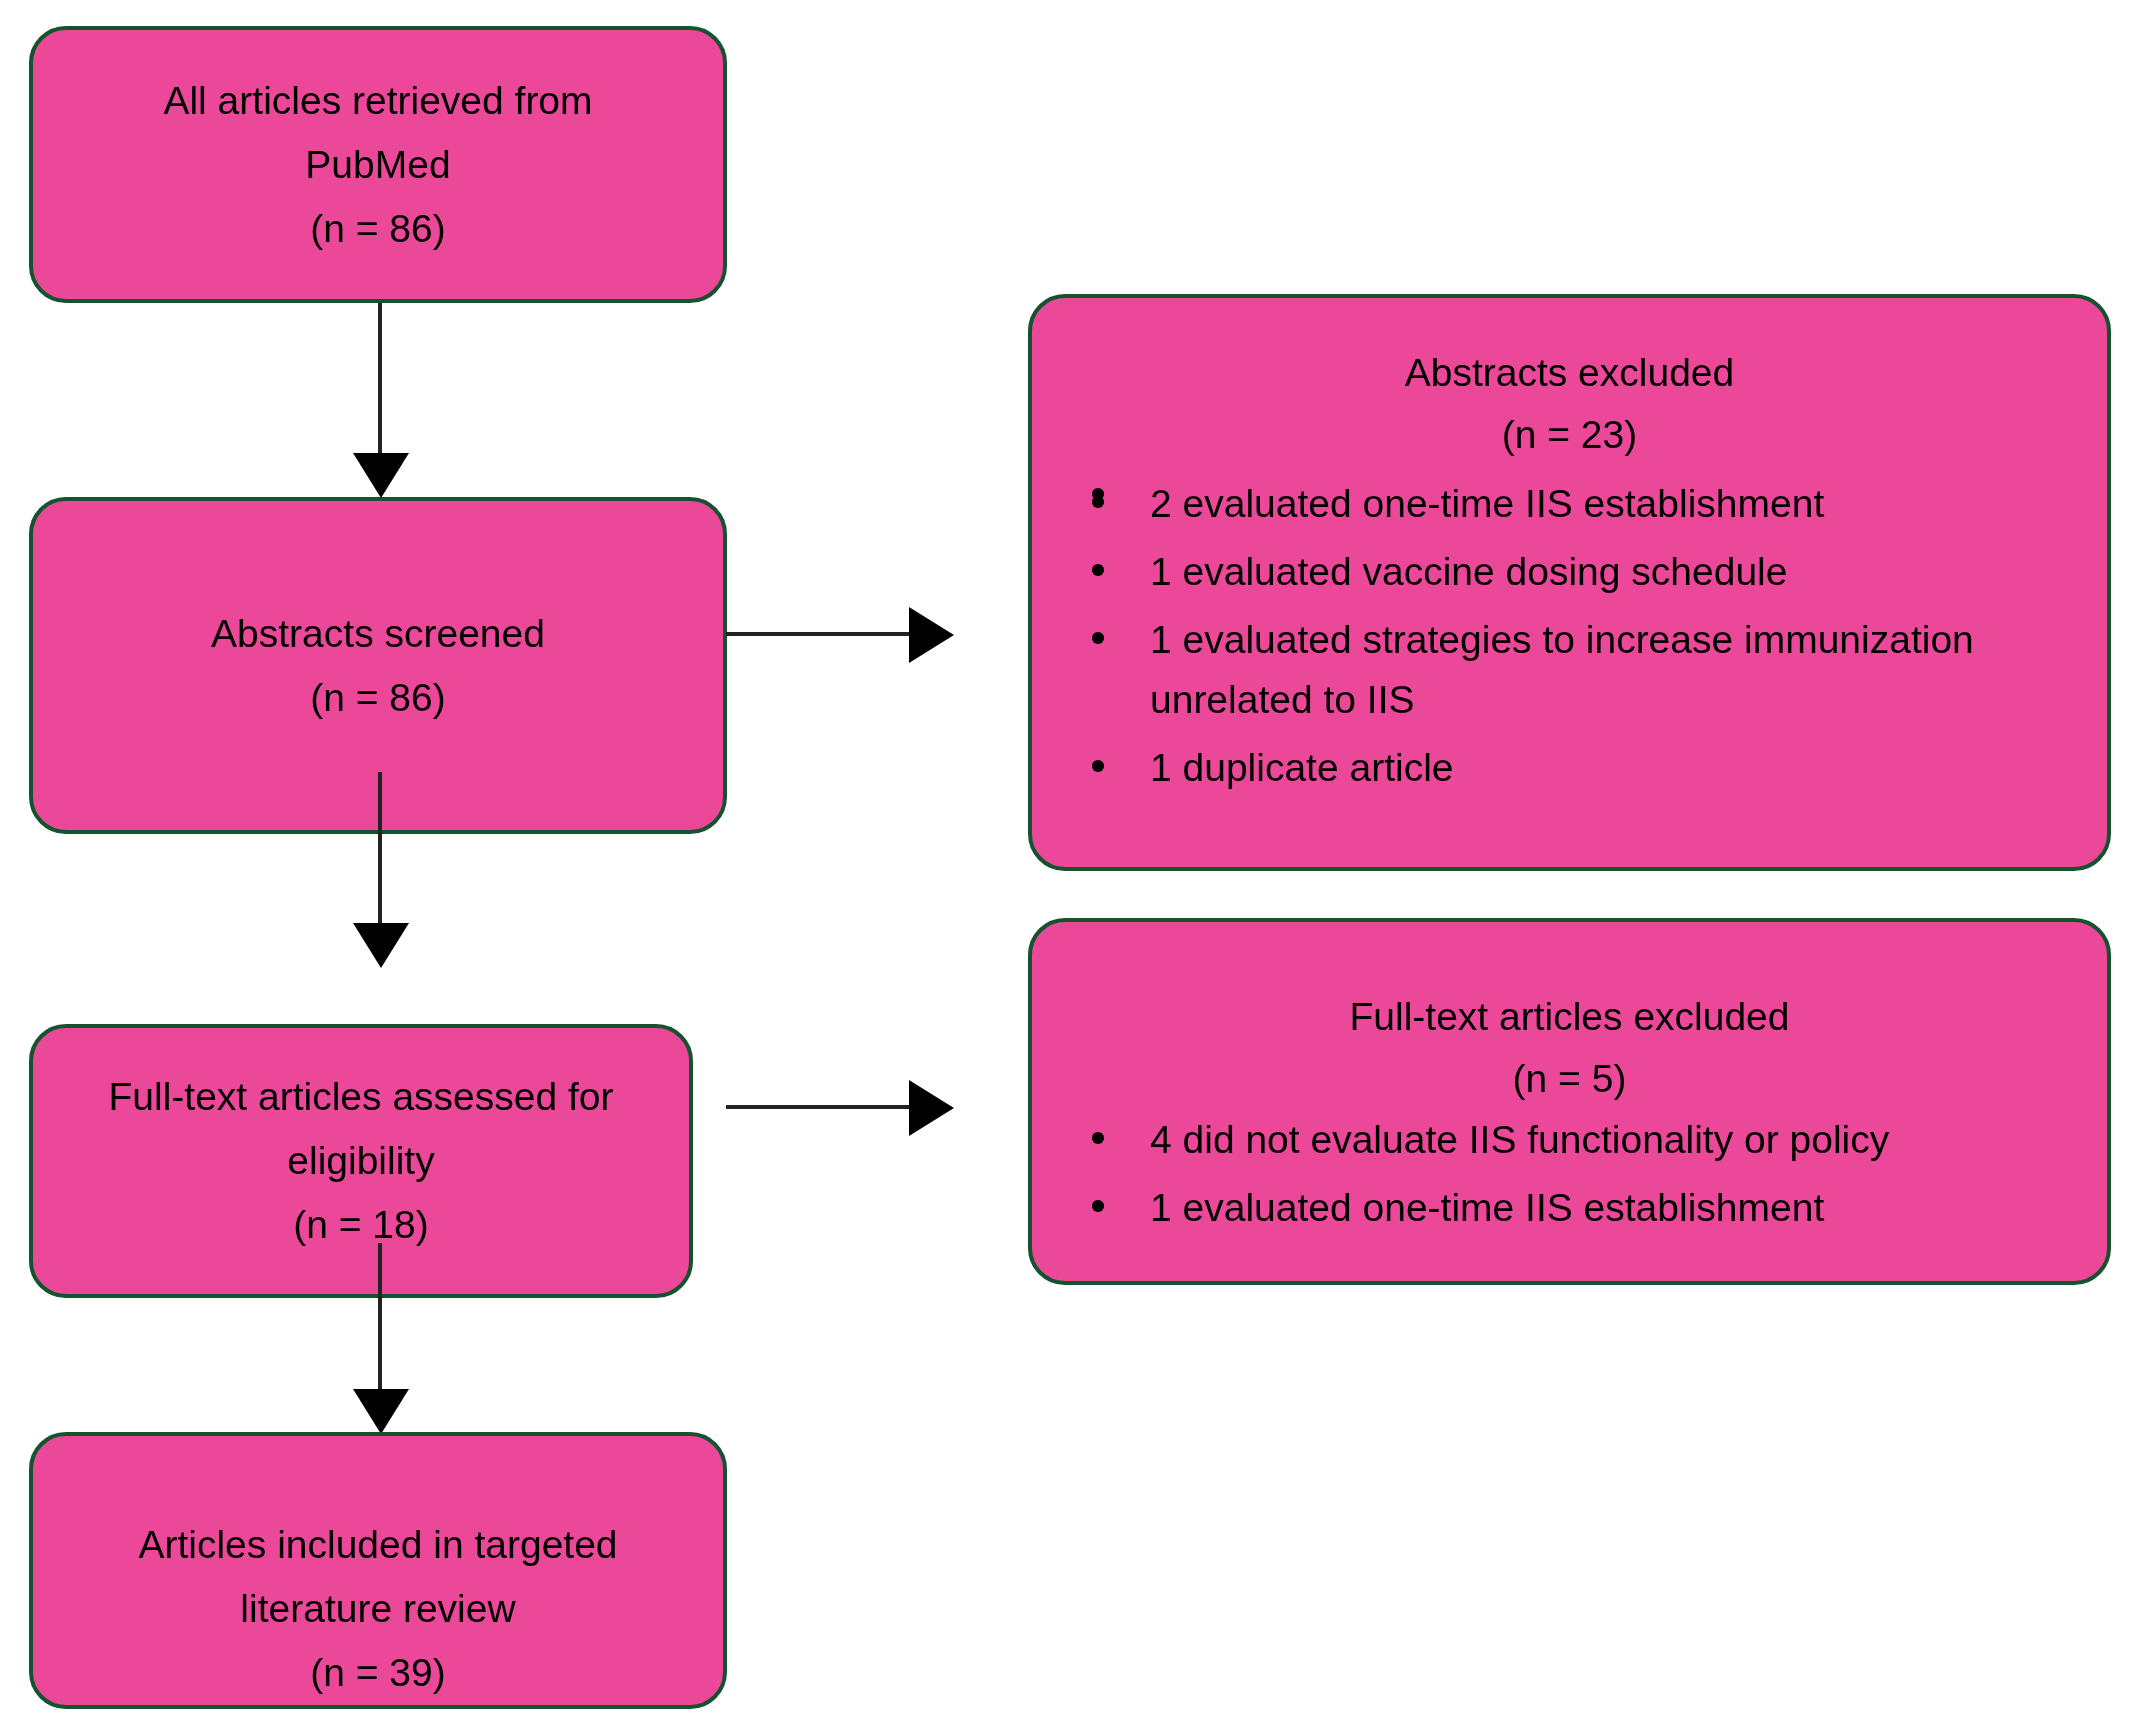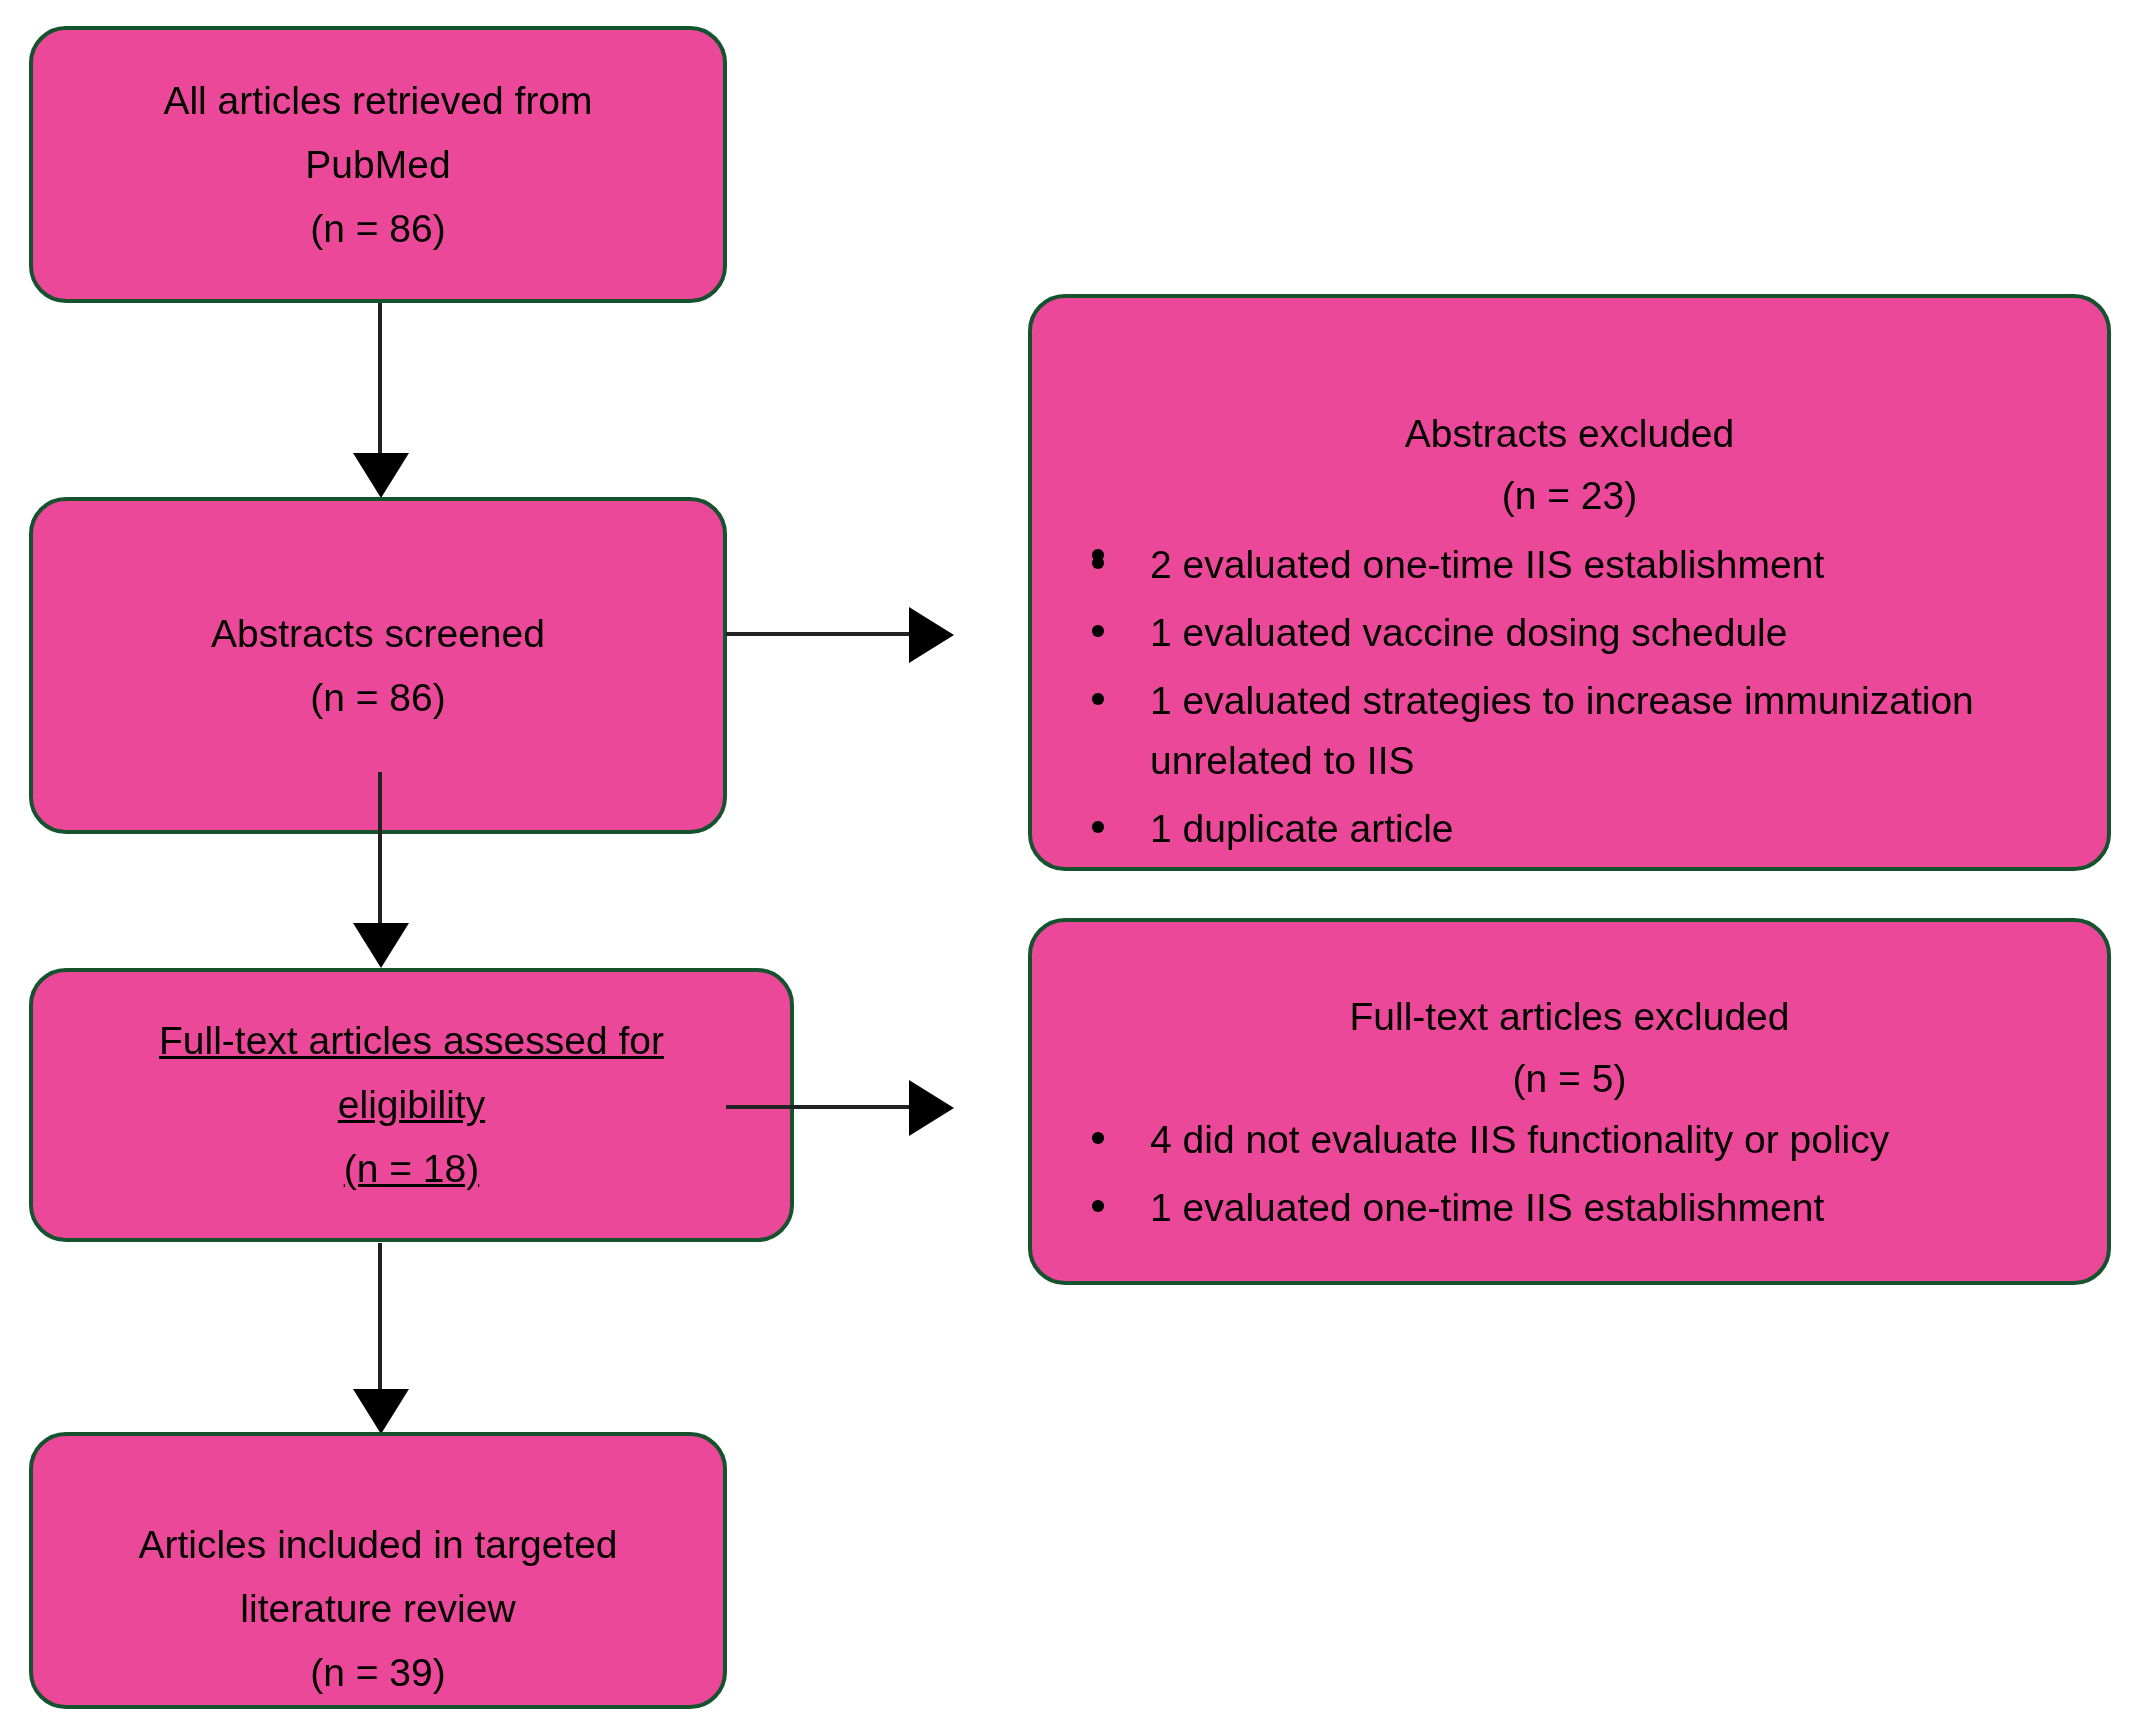--- a/index.html
+++ b/index.html
@@ -110,39 +110,39 @@
     <div class="line">Abstracts screened</div>
     <div class="line">(n = 86)</div>
   </div>
 
   <div class="h-line" style="left:726px; top:632px; width:186px;"></div>
   <div class="h-head" style="left:909px; top:607px;"></div>
 
   <div class="v-line" style="left:378px; top:772px; height:155px;"></div>
   <div class="v-head" style="left:353px; top:923px;"></div>
 
-  <div class="node node-center" style="left:29px; top:968px; width:765px; height:274px;text-decoration:underline;">
+  <div class="node node-center" style="left:29px; top:1024px; width:664px; height:274px;">
     <div class="line">Full-text articles assessed for</div>
     <div class="line">eligibility</div>
     <div class="line">(n = 18)</div>
   </div>
 
   <div class="h-line" style="left:726px; top:1105px; width:186px;"></div>
   <div class="h-head" style="left:909px; top:1080px;"></div>
 
   <div class="v-line" style="left:378px; top:1243px; height:150px;"></div>
   <div class="v-head" style="left:353px; top:1389px;"></div>
 
   <div class="node node-center" style="left:29px; top:1432px; width:698px; height:277px;justify-content:flex-end;">
     <div class="line">Articles included in targeted</div>
     <div class="line">literature review</div>
     <div class="line">(n = 39)</div>
   </div>
 
-  <div class="node" style="left:1028px; top:294px; width:1083px; height:577px; justify-content:flex-end; padding-top:44px;">
+  <div class="node" style="left:1028px; top:294px; width:1083px; height:577px; justify-content:flex-start; padding-top:44px;">
     <div class="ex-title">Abstracts excluded</div>
     <div class="ex-title">(n = 23)</div>
     <ul class="bullets">
       <li>
         <span class="dot"></span>
       </li>
       <li>
         <span class="dot"></span>
         <span>2 evaluated one-time IIS establishment</span>
       </li>

